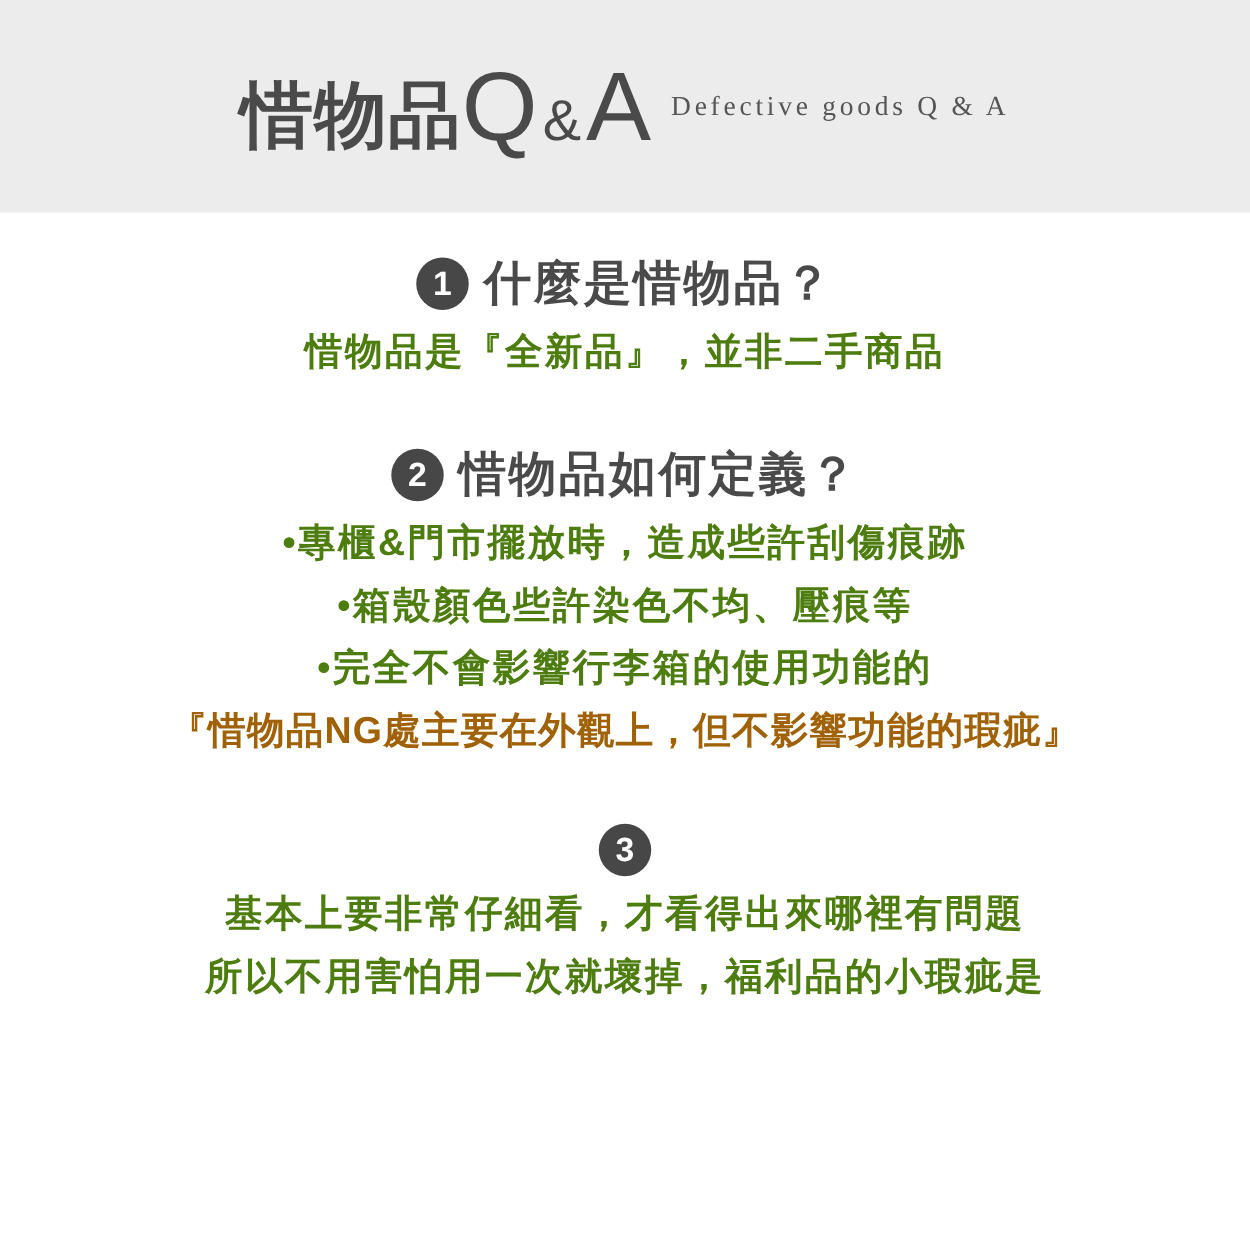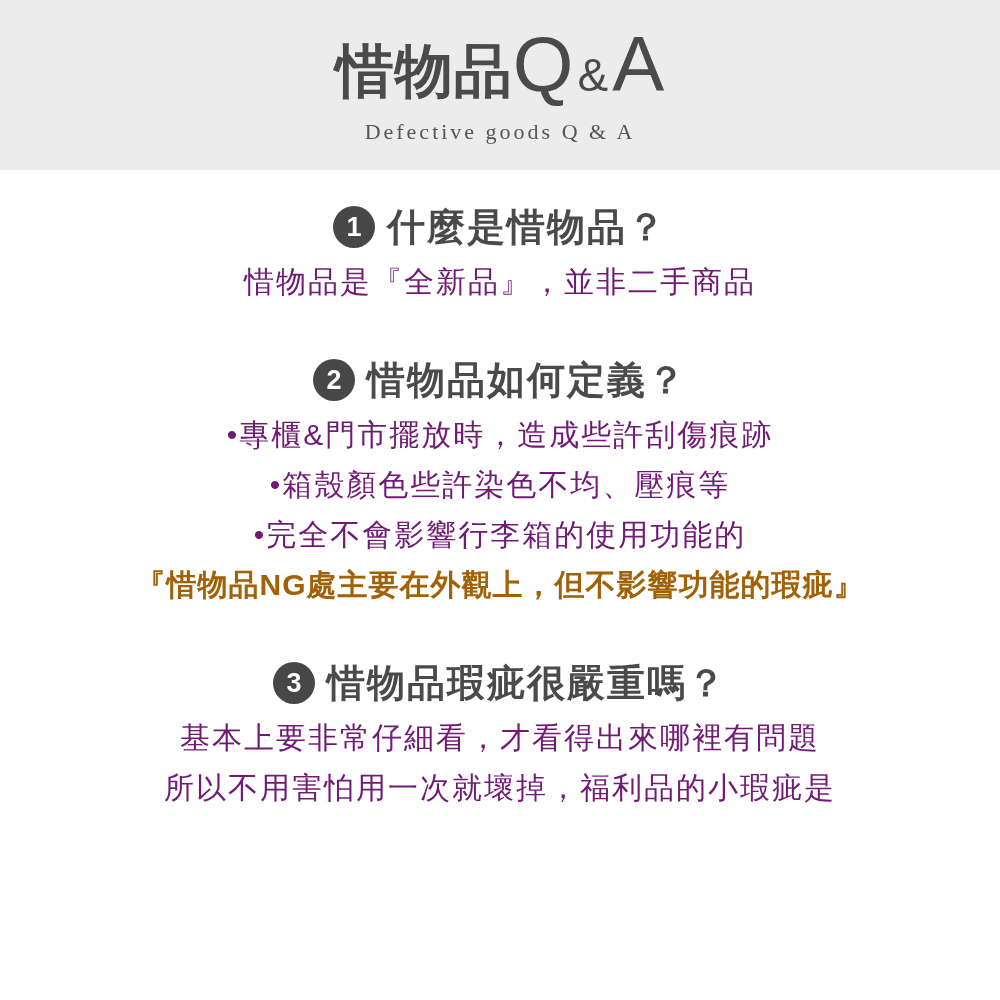--- a/index.html
+++ b/index.html
@@ -12,21 +12,21 @@
     width: 1000px;
     height: 1000px;
     background: #ffffff;
     overflow: hidden;
   }
   
   .hero {
     height: 170px;
     background: #ececec;
     display: flex;
-    flex-direction: column;
+    flex-direction: row;
     align-items: center;
     justify-content: center;
     gap: 16px;
     box-sizing: border-box;
   }
   .title {
     display: flex;
     align-items: baseline;
     margin: 0;
     color: #4a4a4a;
@@ -81,22 +81,22 @@
     justify-content: center;
     flex: 0 0 auto;
     letter-spacing: 0;
   }
   .line {
     margin: 0;
     text-align: center;
     font-size: 30px;
     line-height: 50px;
     letter-spacing: 2px;
-    color: #701a75;
-    font-weight: 400;
+    color: #4d7c0f;
+    font-weight: 700;
   }
   .line.highlight {
     color: #a16207;
     font-weight: 700;
     letter-spacing: 1px;
   }
 </style>
 </head>
 <body>
 
@@ -129,20 +129,19 @@
       </h2>
       <p class="line">•專櫃&amp;門市擺放時，造成些許刮傷痕跡</p>
       <p class="line">•箱殼顏色些許染色不均、壓痕等</p>
       <p class="line">•完全不會影響行李箱的使用功能的</p>
       <p class="line highlight">『惜物品NG處主要在外觀上，但不影響功能的瑕疵』</p>
     </section>
 
     <section class="qa">
       <h2 class="qa-heading">
         <span class="badge">3</span>
-        <span class="qa-heading-text">惜物品瑕疵很嚴重嗎？</span>
       </h2>
       <p class="line">基本上要非常仔細看，才看得出來哪裡有問題</p>
       <p class="line">所以不用害怕用一次就壞掉，福利品的小瑕疵是</p>
     </section>
 
   </main>
 </div>
 
 </body></html>

